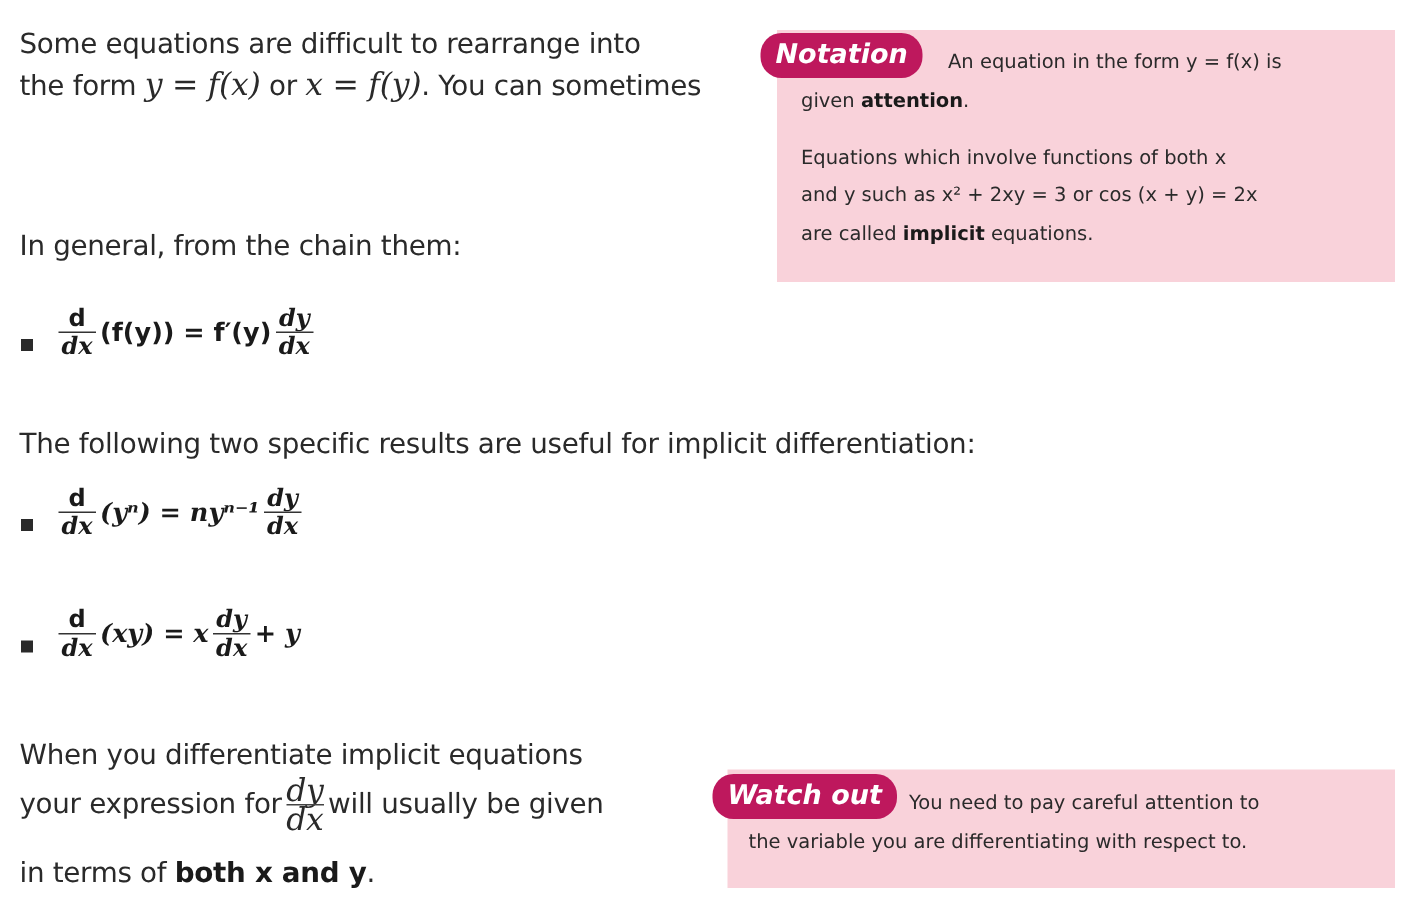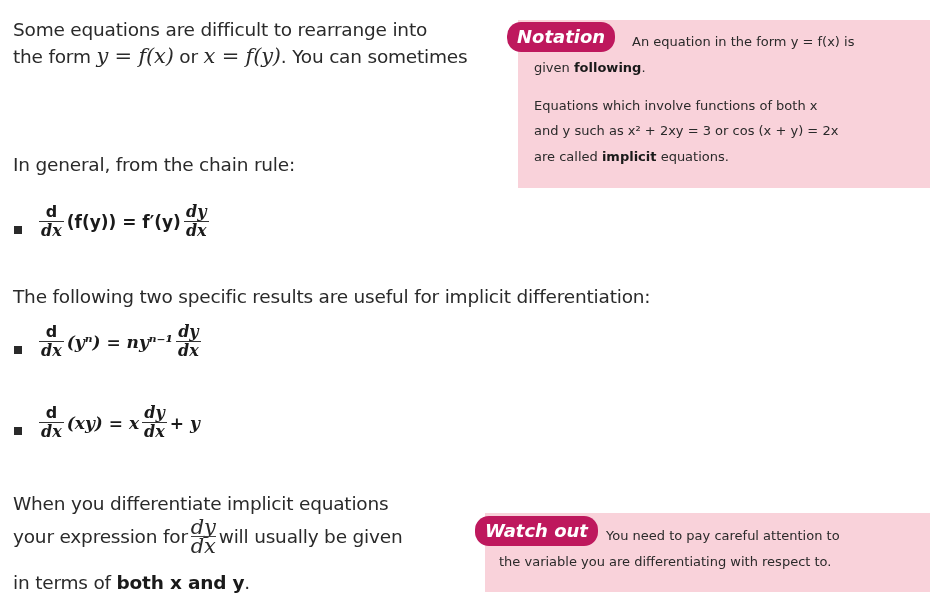--- a/index.html
+++ b/index.html
@@ -31,21 +31,21 @@
 </head>
 <body>
 
 <div class="para" style="left:13px; top:16px; width:460px;">
   <div>Some equations are difficult to rearrange into</div>
   <div>
     <span>the form </span><span class="mi">y = f(x)</span><span> or </span><span class="mi">x = f(y)</span><span>. You can sometimes</span>
   </div>
 </div>
 
-<div class="para" style="left:13px; top:151px;">In general, from the chain rule:</div>
+<div class="para" style="left:13px; top:151px;">In general, from the chain them:</div>
 
 <div class="bullet" style="left:14px; top:226px;"></div>
 <div class="eq" style="left:36px; top:203px;">
   <span class="frac">
     <span class="num">d</span>
     <span class="bar"></span>
     <span class="den it">dx</span>
   </span>
   <span>(f(y)) = f′(y)</span>
   <span class="frac">
@@ -99,21 +99,21 @@
   <span>will usually be given</span>
 </div>
 <div class="para" style="left:13px; top:569px;">
   <span>in terms of </span><b>both x and y</b><span>.</span>
 </div>
 
 <div class="box" style="left:518px; top:20px; width:412px; height:168px;"></div>
 <div class="tag" style="left:507px; top:22px;">Notation</div>
 <div class="boxtext" style="left:632px; top:30px;">An equation in the form y = f(x) is</div>
 <div class="boxtext" style="left:534px; top:56px;">
-  <span>given </span><b>following</b><span>.</span>
+  <span>given </span><b>attention</b><span>.</span>
 </div>
 <div class="boxtext" style="left:534px; top:94px;">Equations which involve functions of both x</div>
 <div class="boxtext" style="left:534px; top:119px;">and y such as x² + 2xy = 3 or cos (x + y) = 2x</div>
 <div class="boxtext" style="left:534px; top:145px;">
   <span>are called </span><b>implicit</b><span> equations.</span>
 </div>
 
 <div class="box" style="left:485px; top:513px; width:445px; height:79px;"></div>
 <div class="tag" style="left:475px; top:516px;">Watch out</div>
 <div class="boxtext" style="left:606px; top:524px;">You need to pay careful attention to</div>

